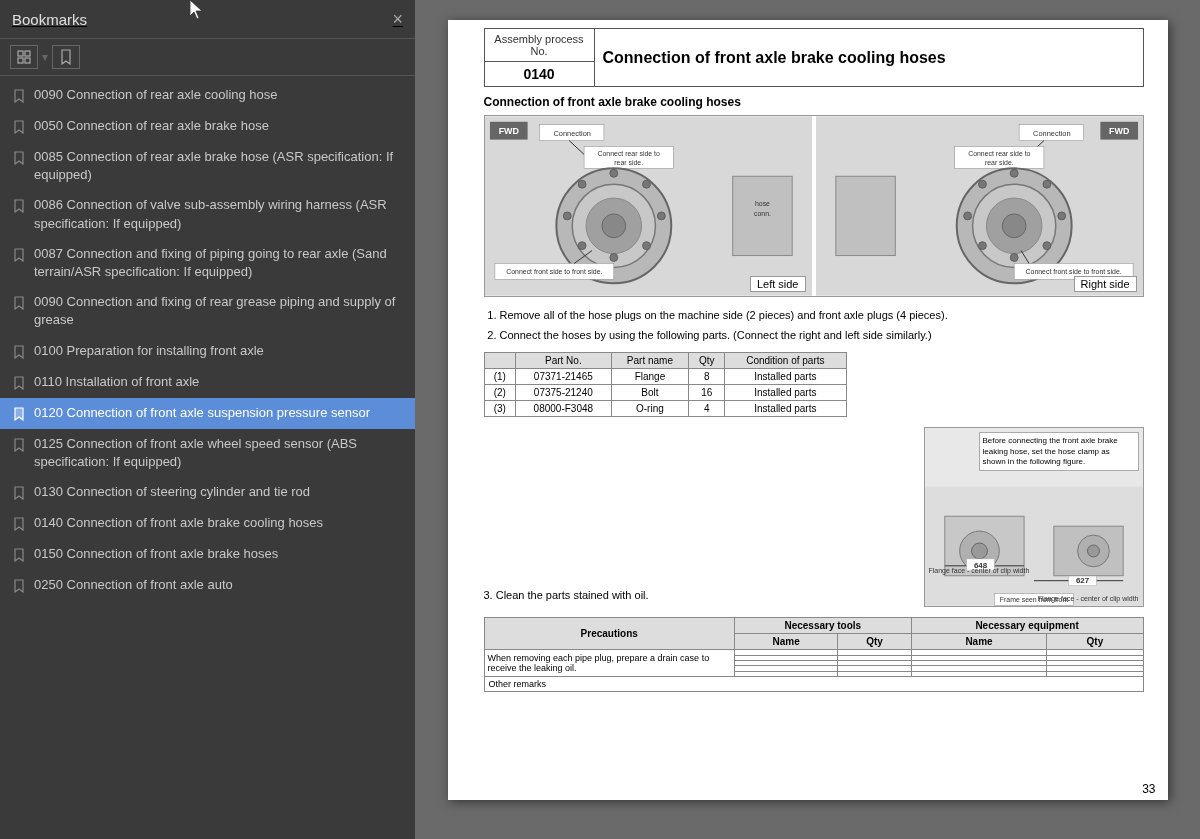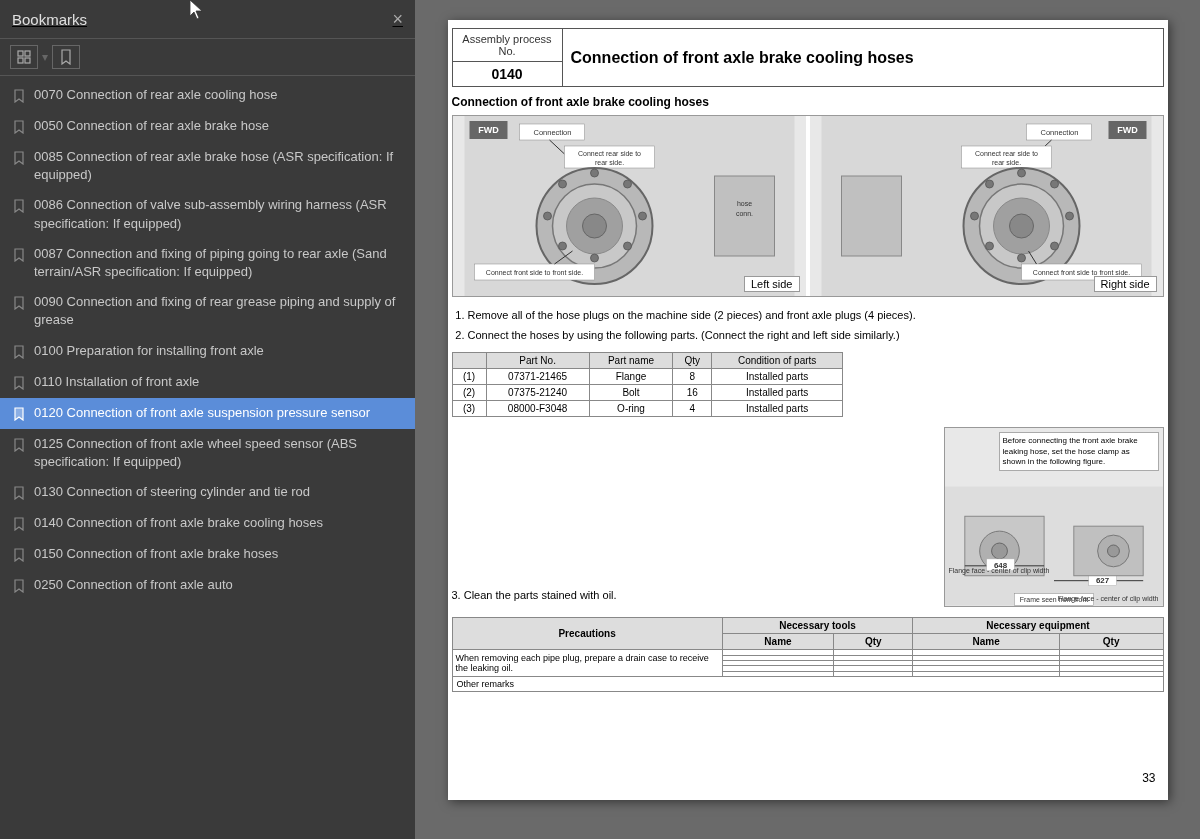--- a/index.html
+++ b/index.html
@@ -152,21 +152,22 @@
       font-size: 14px;
       font-weight: bold;
       text-align: center;
     }
     .doc-header-table .title-cell {
       font-size: 16px;
       font-weight: bold;
     }
 
     .doc-body {
-      padding: 8px 4px;
+      padding: 8px 24px;
+      margin-left: 12px;
     }
 
     .section-title {
       font-size: 12px;
       font-weight: bold;
       margin-bottom: 6px;
     }
 
     
     .images-row {
@@ -257,21 +258,21 @@
       border: 1px solid #888;
       padding: 2px 4px;
       text-align: center;
     }
     .bottom-table th {
       background: #ddd;
     }
 
     .page-number {
       position: absolute;
-      bottom: 15px;
+      bottom: 4px;
       right: 12px;
       font-size: 12px;
     }
 
     
     #cursor {
       position: fixed;
       top: 0;
       left: 190px;
       width: 12px;
@@ -304,21 +305,21 @@
       </svg>
     </button>
   </div>
   <div id="bookmark-list">
   <div class="bookmark-item">
         <span class="bookmark-icon">
           <svg viewBox="0 0 10 14" fill="none" xmlns="http://www.w3.org/2000/svg">
       <path d="M1 1h8v12l-4-3-4 3V1z" stroke="#888" stroke-width="1.2" fill="none"></path>
     </svg>
         </span>
-        <span class="bookmark-label">0070 Connection of rear axle cooling hose</span>
+        <span class="bookmark-label">0090 Connection of rear axle cooling hose</span>
       </div>
       <div class="bookmark-item">
         <span class="bookmark-icon">
           <svg viewBox="0 0 10 14" fill="none" xmlns="http://www.w3.org/2000/svg">
       <path d="M1 1h8v12l-4-3-4 3V1z" stroke="#888" stroke-width="1.2" fill="none"></path>
     </svg>
         </span>
         <span class="bookmark-label">0050 Connection of rear axle brake hose</span>
       </div>
       <div class="bookmark-item">

